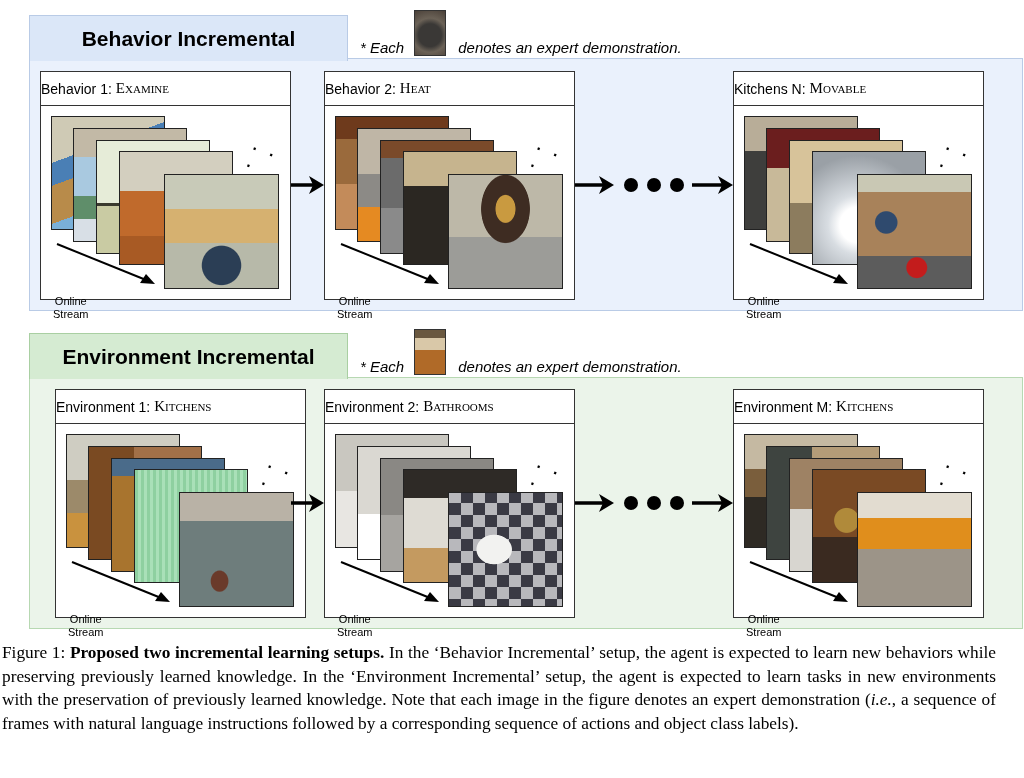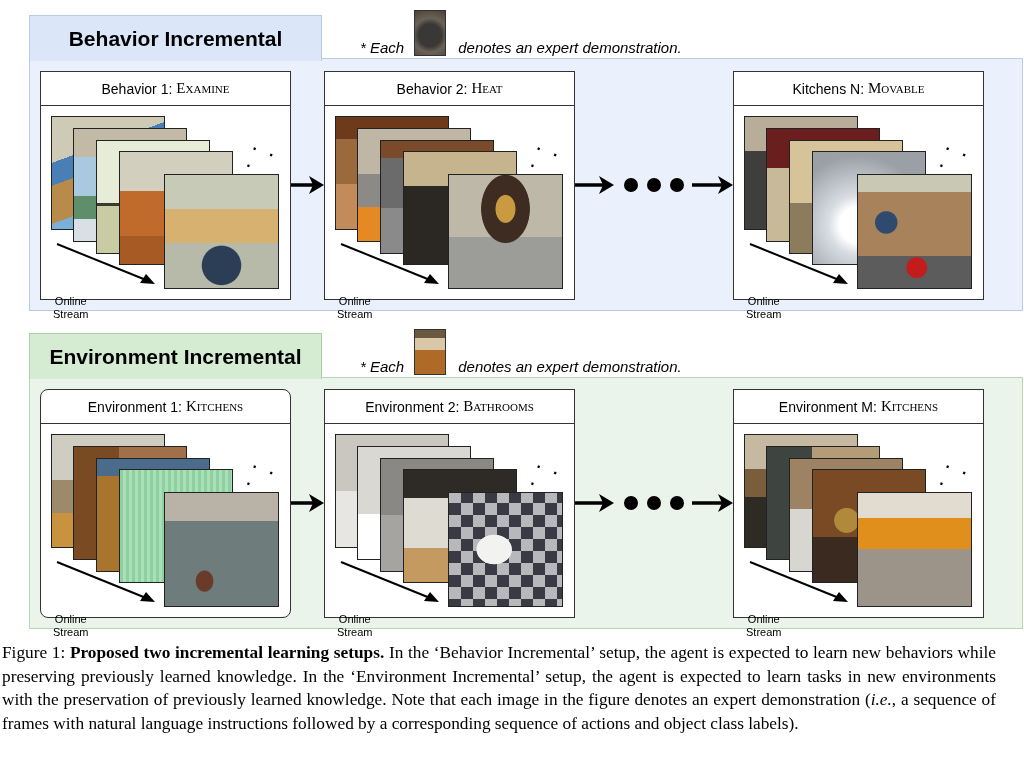--- a/index.html
+++ b/index.html
@@ -1,38 +1,38 @@
 <!DOCTYPE html>
 <html><head>
 <meta charset="utf-8">
 <style>
   * { box-sizing: border-box; margin: 0; padding: 0; }
   html, body { width: 1024px; height: 778px; background: #ffffff; overflow: hidden; }
   body { position: relative; font-family: "Liberation Sans", sans-serif; color: #000; }
 
   .section-title {
-    position: absolute; left: 29px; height: 46px; width: 293px;
+    position: absolute; left: 29px; height: 46px; width: 319px;
     display: flex; align-items: center; justify-content: center;
     font-family: "Liberation Sans", sans-serif; font-weight: bold; font-size: 21px;
   }
   .note {
     position: absolute; left: 360px; height: 46px; display: flex; align-items: flex-end;
     font-style: italic; font-size: 15px; font-family: "Liberation Sans", sans-serif;
   }
   .note .thumb {
     width: 32px; height: 46px; margin: 0 12px 0 10px; border: 1px solid #333;
   }
   .panel {
     position: absolute; left: 29px; width: 994px;
   }
   .card {
     position: absolute; width: 251px; height: 229px; background: #fff; border: 1.5px solid #333;
   }
   .card-header {
-    height: 34px; border-bottom: 1.5px solid #333; display: flex; align-items: center; justify-content: center;
+    height: 34px; border-bottom: 1.5px solid #333; display: flex; align-items: center; justify-content: flex-start;
     font-size: 14px; font-family: "Liberation Sans", sans-serif;
   }
   .card-header .sc {
     font-family: "Liberation Serif", serif; font-variant: small-caps; font-size: 15px; margin-left: 4px;
   }
   .frame {
     position: absolute; width: 114px; height: 114px; border: 1.5px solid #222;
   }
   .stream-label {
     position: absolute; left: 12px; top: 187px; font-size: 11px; line-height: 13px; text-align: center; margin-top: 36px;
@@ -130,21 +130,21 @@
 </div>
 
 <div class="panel" style="top:377px;height:252px;background:#ebf4ea;border:1.5px solid #b7d8b2;"></div>
 <div class="section-title" style="top:333px;background:#d5ebd2;border:1.5px solid #a9cfa2;border-bottom:none;">Environment Incremental</div>
 <div class="note" style="top:329px;">
   <span>* Each</span>
   <span class="thumb" style="background:linear-gradient(180deg,#6a5840 0 18%,#d9c8a8 18% 45%,#b06a28 45%);"></span>
   <span>denotes an expert demonstration.</span>
 </div>
 
-<div class="card" style="left:40px;top:389px;border-radius:8px;">
+<div class="card" style="left:55px;top:389px;">
   <div class="card-header">
     <span>Environment 1:</span>
     <span class="sc">Kitchens</span>
   </div>
   <div class="frame" style="left:10px;top:44px;background:linear-gradient(180deg,#cfcdc2 0 40%,#9c8a6a 40% 70%,#c9923e 70%);"></div>
   <div class="frame" style="left:32px;top:56px;background:linear-gradient(90deg,#7a4a22 0 40%,#a27048 40%);"></div>
   <div class="frame" style="left:55px;top:68px;background:linear-gradient(180deg,#4a6b8a 0 15%,#a8742e 15%);"></div>
   <div class="frame" style="left:78px;top:79px;background:repeating-linear-gradient(90deg,#8ed0a0 0 3px,#a9e0b8 3px 6px);"></div>
   <div class="frame" style="left:123px;top:102px;width:115px;height:115px;background:radial-gradient(ellipse at 35% 78%,#6a3a2a 0 8%,transparent 9%),linear-gradient(180deg,#b9b2a6 0 25%,#6e7d7c 25%);"></div>
   <div class="dots-small" style="left:207px;top:74px;transform:rotate(20deg);">· · ·</div>

